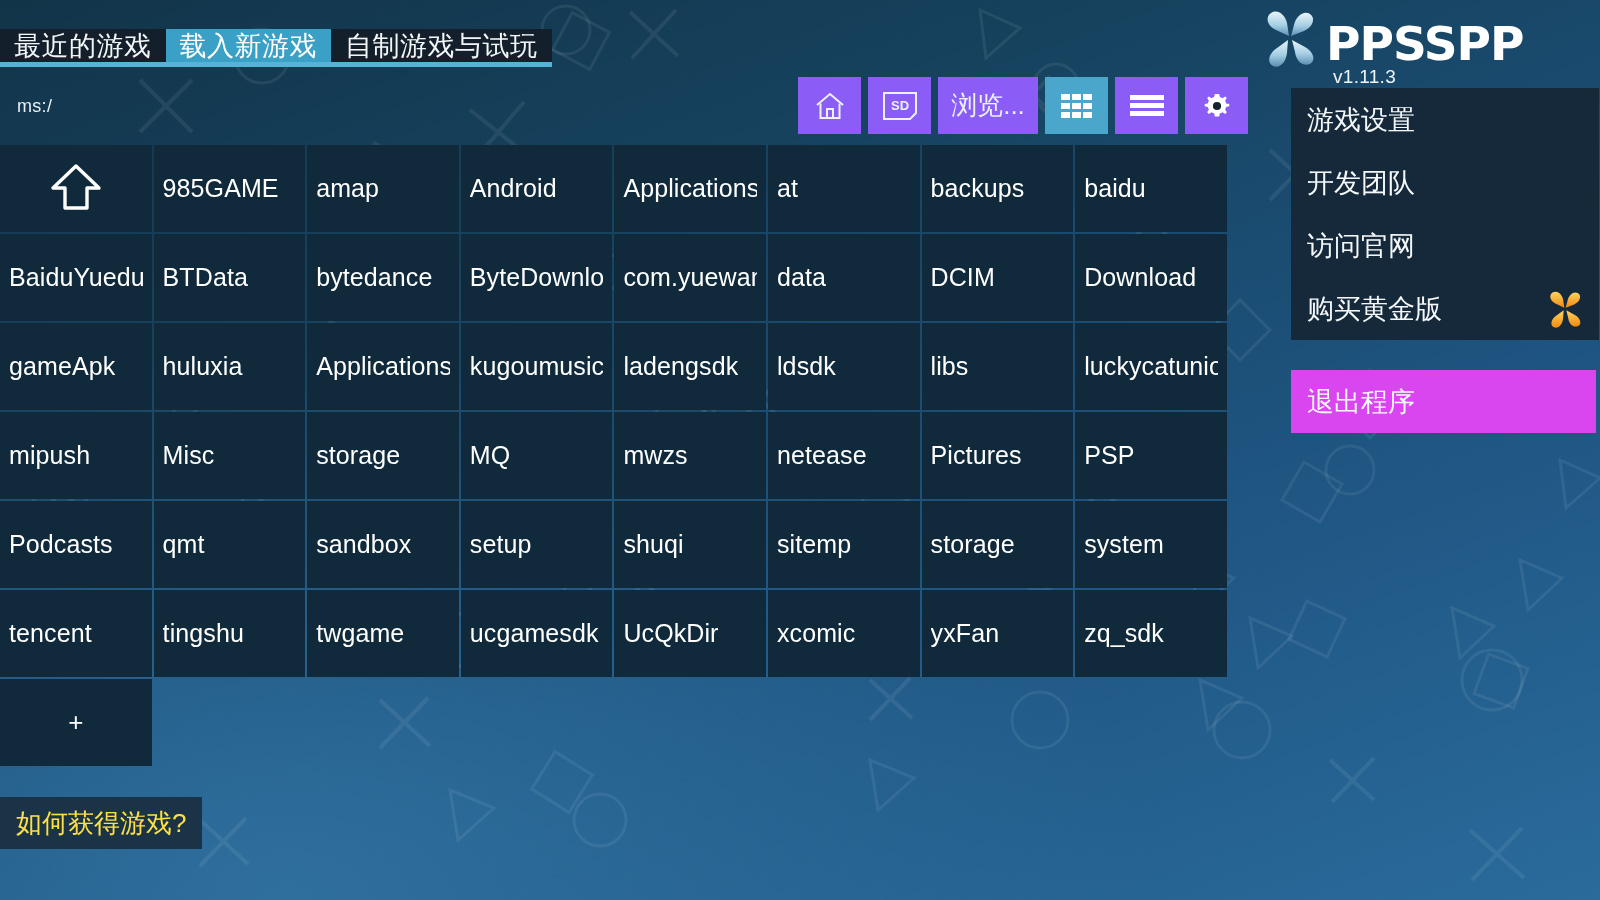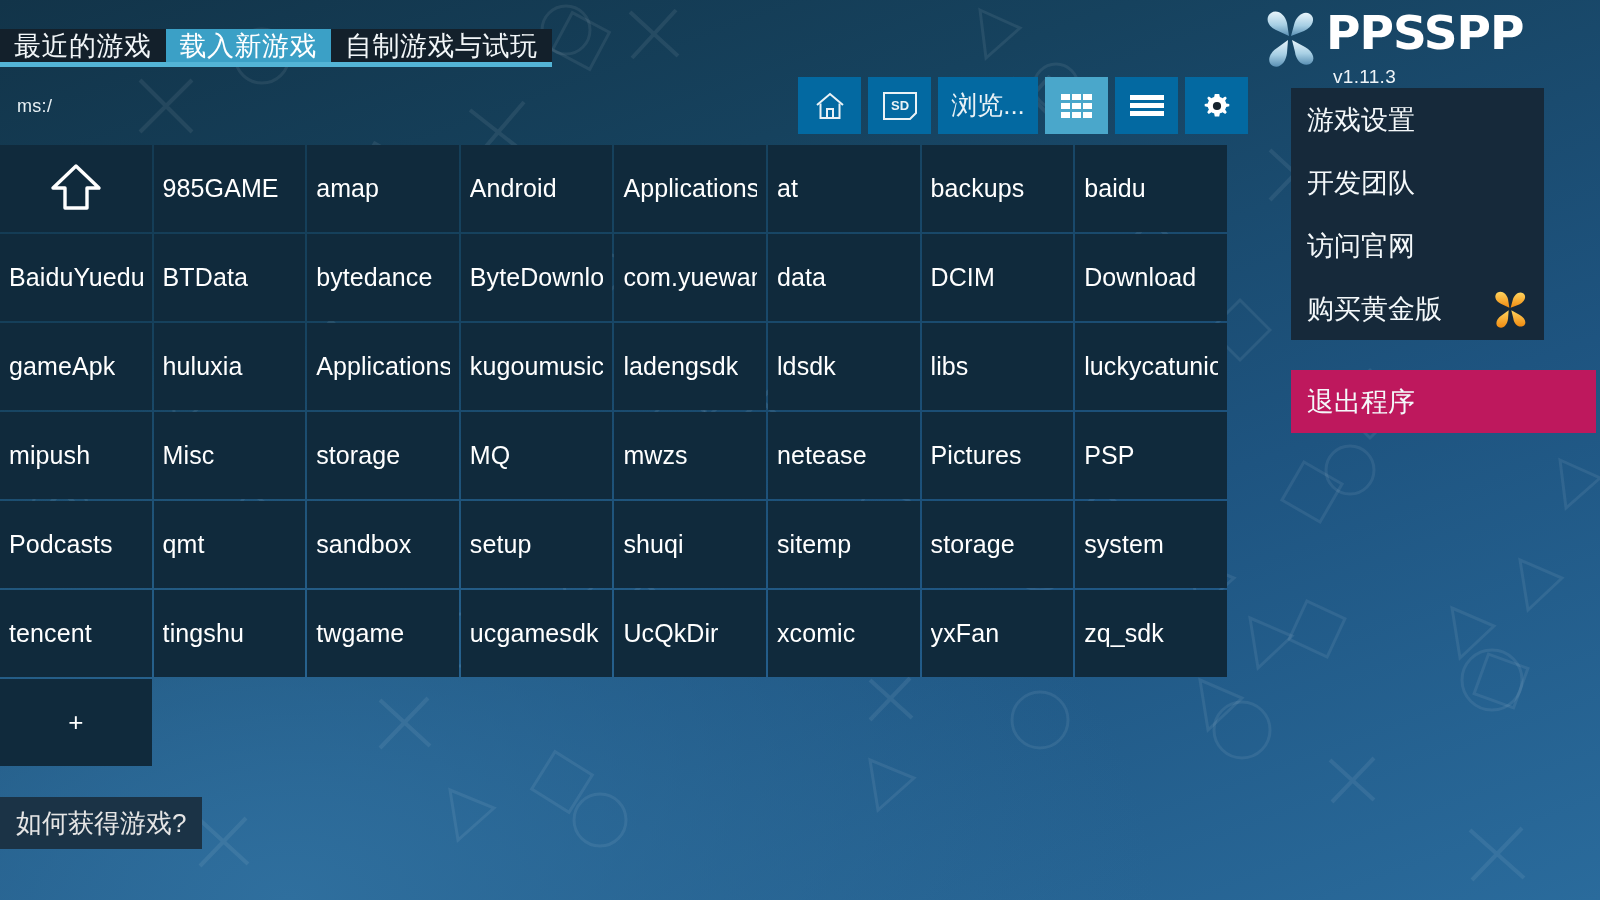--- a/index.html
+++ b/index.html
@@ -61,21 +61,21 @@
   }
 
   
   #toolbar{
     position:absolute; left:798px; top:77px;
     height:57px;
     display:flex; align-items:stretch; gap:7px;
     z-index:7;
   }
   .tbtn{
-    background:#0369a1;
+    background:#8b5cf6;
     display:flex; align-items:center; justify-content:center;
     cursor:pointer;
     color:#eaf2f6;
     min-width:63px;
     padding:0 6px;
   }
   .tbtn.active{ background:#4aa7cb; }
   .tbtn.wide{ min-width:100px; font-size:26px; padding:0 8px; }
   .tbtn svg{ display:block; }
 
@@ -107,69 +107,69 @@
   .cell.addnew{ justify-content:center; }
   .cell.addnew .cell-label{ font-size:26px; }
 
   
   #howto{
     position:absolute; left:0; top:797px;
     height:52px;
     background:#1b3346;
     display:flex; align-items:center;
     padding:0 16px;
-    font-size:26px; color:#e5e5e5;
+    font-size:26px; color:#fde047;
     z-index:6; cursor:pointer;
     white-space:nowrap;
   }
 
   
   #rightpanel{
     position:absolute; right:0; top:0; width:345px; height:430px;
     z-index:7;
   }
   #logo-row{
     position:absolute; left:5px; top:9px;
     width:340px; height:58px;
-    display:flex; align-items:flex-start; gap:6px;
+    display:flex; align-items:flex-end; gap:6px;
   }
   #logo-mark{ width:60px; height:58px; flex:0 0 auto; }
   #logo-word{
     font-size:47px;
     font-weight:bold;
     letter-spacing:-1px;
     color:#ffffff;
     line-height:1;
     font-family:"DejaVu Sans",sans-serif;
   }
   #version{
     position:absolute; left:78px; top:66px;
     font-size:19px; color:#eef4f8; letter-spacing:.3px;
   }
   #menu-block{
-    position:absolute; left:36px; top:88px; width:253px;
+    position:absolute; left:36px; top:88px; width:308px;
     background:#16293a;
   }
   .menu-item{
     height:63px;
     display:flex; align-items:center;
     padding:0 16px;
     font-size:27px; color:#f4f8fa;
     cursor:pointer;
     position:relative;
     white-space:nowrap;
   }
   .gold-mark{
     position:absolute; right:14px; top:50%;
     transform:translateY(-50%);
     width:40px; height:38px;
   }
   #exit-block{
     position:absolute; left:36px; top:370px; width:305px;
-    background:#be185d;
+    background:#d946ef;
   }
 </style>
 </head>
 <body>
 
 <div id="bg-gradient"></div>
 
 <svg id="bg-symbols" viewBox="0 0 1600 900" xmlns="http://www.w3.org/2000/svg">
   <g fill="none" stroke="#ffffff" stroke-opacity="0.085" stroke-width="3">
 

